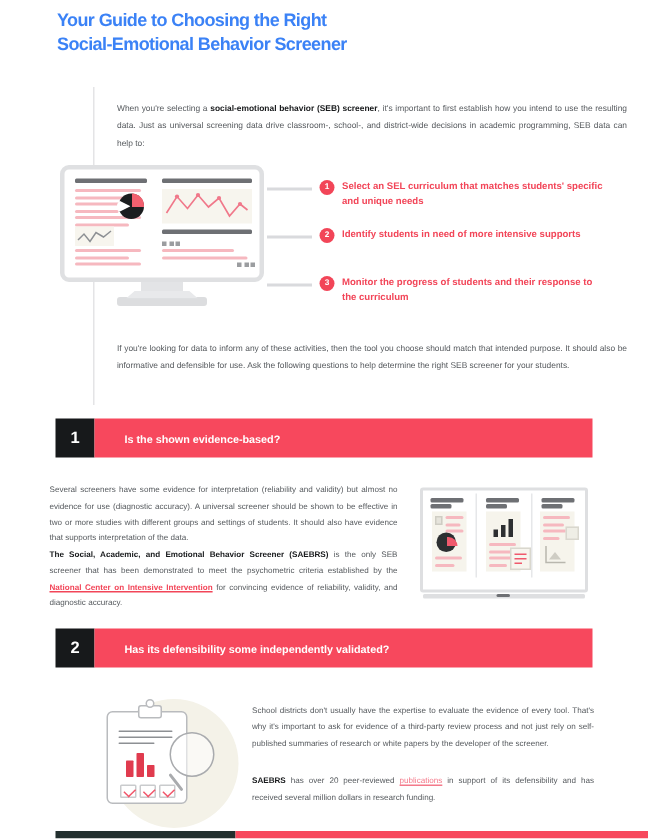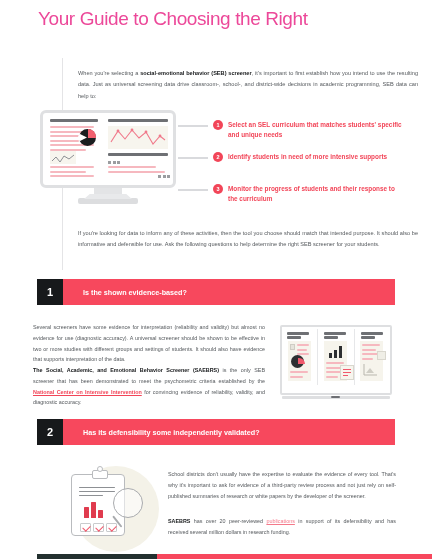--- a/index.html
+++ b/index.html
@@ -7,23 +7,23 @@
     width: 432px; height: 559px;
     background: #ffffff;
     font-family: "Liberation Sans", sans-serif;
     overflow: hidden;
   }
   .page { position: relative; width: 432px; height: 559px; background:#fff; }
 
   
   .title-wrap { position:absolute; left:38px; top:6px; width:390px; }
   .title-line {
-    font-size: 19px;
-    font-weight: 400;
-    color: #ec4899;
+    font-size: 12px;
+    font-weight: 700;
+    color: #3b82f6;
     letter-spacing: -0.4px;
     line-height: 1.33;
     white-space: nowrap;
   }
 
   
   .v-rule { position:absolute; left:62px; top:58px; width:1px; height:212px; background:#e4e4e6; }
 
   
   .para {
@@ -124,20 +124,21 @@
   .foot-red  { flex:1; background:#f7485d; }
   .foot-pad  { width:37px; background:#fff; }
 </style>
 </head>
 <body>
 
 <div class="page">
 
   <div class="title-wrap">
     <div class="title-line">Your Guide to Choosing the Right</div>
+    <div class="title-line">Social-Emotional Behavior Screener</div>
   </div>
 
   <div class="v-rule"></div>
 
   <div class="para" id="intro-para">
     <span>When you're selecting a </span><b>social-emotional behavior (SEB) screener</b><span>, it's important to first establish how you intend to use the resulting data. Just as universal screening data drive classroom-, school-, and district-wide decisions in academic programming, SEB data can help to:</span>
   </div>
 
   <div class="monitor">
     <div class="mon-screen">

